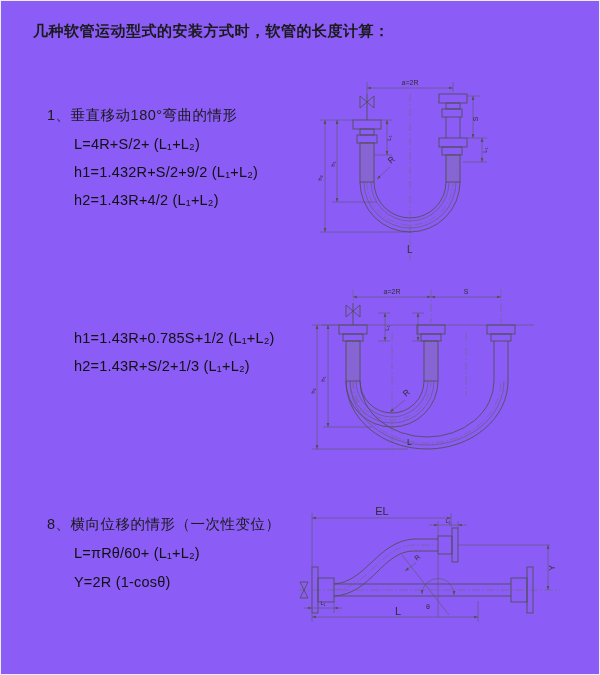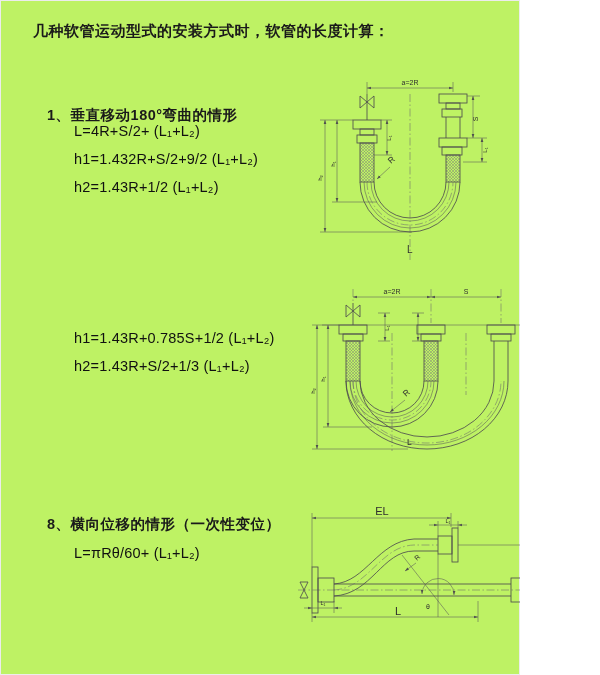--- a/index.html
+++ b/index.html
@@ -1,20 +1,20 @@
 <!DOCTYPE html>
 <html><head>
 <meta charset="utf-8">
 <style>
   html,body{margin:0;padding:0;background:#fff;}
-  .page{position:relative;width:520px;height:675px;background:#bef264;
+  .page{position:relative;width:600px;height:675px;background:#8b5cf6;
         font-family:"Liberation Sans", sans-serif;color:#1a1a1a;overflow:hidden;
         box-shadow:inset 0 0 0 1px #ececec;}
   .title{position:absolute;left:33px;top:22px;font-size:15px;font-weight:bold;letter-spacing:.5px;}
-  .sec-heading{position:absolute;font-size:14.5px;font-weight:bold;letter-spacing:.5px;}
+  .sec-heading{position:absolute;font-size:14.5px;font-weight:normal;letter-spacing:.5px;}
   .formulas{position:absolute;font-size:14.5px;letter-spacing:.2px;color:#111;}
   .formulas .f{height:28px;line-height:28px;white-space:pre;}
   .diag{position:absolute;}
   svg{overflow:visible;}
   .ln{stroke:#4f4f4f;stroke-width:.85;fill:none;}
   .th{stroke:#585858;stroke-width:.55;fill:none;}
   .cd{stroke:#6a6a6a;stroke-width:.55;fill:none;stroke-dasharray:8 2.5 1.5 2.5;}
   .hx{fill:url(#hx);stroke:#4f4f4f;stroke-width:.85;}
   text{fill:#2e2e2e;font-family:"Liberation Sans", sans-serif;}
   .t5{font-size:5.5px;} .t6{font-size:6px;} .t7{font-size:7px;}
@@ -32,24 +32,24 @@
       </marker>
       <pattern id="hx" width="3" height="3" patternUnits="userSpaceOnUse">
         <path d="M0,3 L3,0 M0,0 L3,3" stroke="#7a7a7a" stroke-width="0.45"></path>
       </pattern>
     </defs>
   </svg>
 
   <div class="title">几种软管运动型式的安装方式时，软管的长度计算：</div>
 
   <div class="sec-heading" style="left:47px;top:106px">1、垂直移动180°弯曲的情形</div>
-  <div class="formulas" style="left:74px;top:117px">
+  <div class="formulas" style="left:74px;top:130px">
     <div class="f">L=4R+S/2+ (L₁+L₂)</div>
     <div class="f">h1=1.432R+S/2+9/2 (L₁+L₂)</div>
-    <div class="f">h2=1.43R+1/2 (L₁+L₂)</div>
+    <div class="f">h2=1.43R+4/2 (L₁+L₂)</div>
   </div>
 
   <svg class="diag" style="left:315px;top:72px" width="215" height="195" viewBox="0 0 215 195">
     <g>
       <line class="cd" x1="95" y1="22" x2="95" y2="188"></line>
       <line class="th" x1="52" y1="10" x2="52" y2="22"></line>
       <line class="th" x1="138" y1="10" x2="138" y2="20"></line>
     </g>
     <g>
       <line class="th" x1="52" y1="16" x2="138" y2="16" marker-start="url(#ar)" marker-end="url(#ar)"></line>
@@ -163,20 +163,21 @@
     <text class="t6" text-anchor="middle" transform="translate(17,96) rotate(-90)">h₁</text>
     <text class="t6" text-anchor="middle" transform="translate(6.5,108) rotate(-90)">h₂</text>
     <text class="t6" text-anchor="middle" transform="translate(81,45) rotate(-90)">L₁</text>
     <text class="t8" transform="translate(98,114) rotate(-42)">R</text>
     <text class="t8" x="99" y="162">L</text>
   </svg>
 
   <div class="sec-heading" style="left:47px;top:515px">8、横向位移的情形（一次性变位）</div>
   <div class="formulas" style="left:74px;top:539px;line-height:29px">
     <div class="f" style="height:29px;line-height:29px">L=πRθ/60+ (L₁+L₂)</div>
+    <div class="f" style="height:29px;line-height:29px">Y=2R (1-cosθ)</div>
   </div>
 
   <svg class="diag" style="left:298px;top:505px" width="285" height="135" viewBox="0 0 285 135">
     <g>
       <line class="cd" x1="0" y1="85" x2="262" y2="85"></line>
       <line class="th" x1="160" y1="40" x2="252" y2="40"></line>
     </g>
     <g>
       <polygon class="ln" points="2,77 10,77 6,85"></polygon>
       <polygon class="ln" points="2,93 10,93 6,85"></polygon>

